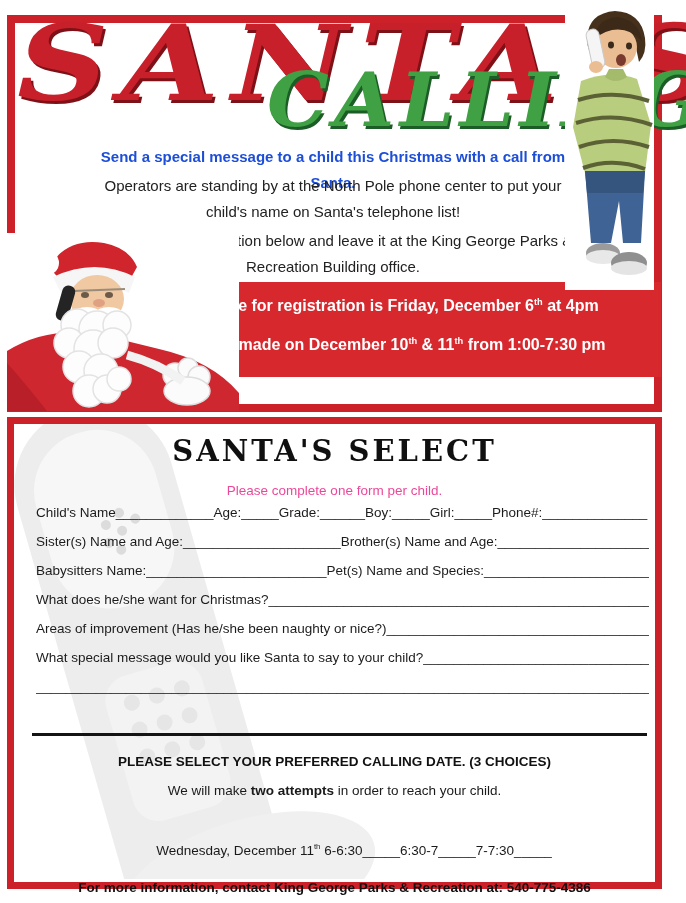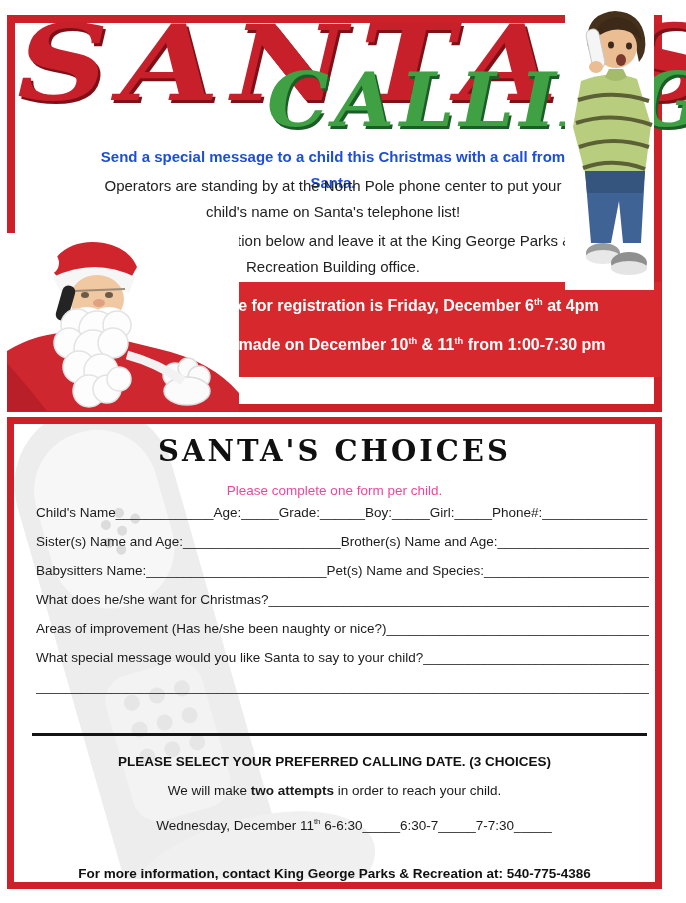--- a/index.html
+++ b/index.html
@@ -43,21 +43,21 @@
   .form-title{top:10px;text-align:center;font-family:"DejaVu Serif",serif;font-weight:bold;
       font-size:29px;letter-spacing:3px;color:#101010;}
   .form-subtitle{top:59px;text-align:center;font-size:13.5px;color:#ec4899;}
   .form-rows{position:absolute;left:22px;right:6px;top:81px;z-index:1;}
   .form-row{height:29px;font-size:13.5px;color:#1c1c1c;white-space:nowrap;overflow:hidden;}
   .divider{position:absolute;left:18px;right:8px;top:309px;border-top:3px solid #141414;z-index:1;}
   .select-heading{top:330px;text-align:center;font-weight:bold;font-size:13.5px;color:#111;}
   .attempts-line{top:359px;text-align:center;font-size:13.5px;}
   .date-line{position:absolute;left:0;right:0;text-align:center;font-size:13.5px;white-space:nowrap;}
   .date-line sup,.attempts-line sup{font-size:58%;}
-  .d1{top:389px;} .d2{top:393px;padding-left:39px;}
+  .d1{top:389px;} .d2{top:418px;padding-left:39px;}
   .footer-line{top:442px;text-align:center;font-weight:bold;font-size:13.5px;color:#111;}
 </style>
 </head>
 <body>
 
 <div class="page">
 
   <div class="top-frame">
 
     <div class="title-santas">SANTA'S</div>
@@ -176,33 +176,33 @@
             <circle cx="112" cy="296" r="8"></circle>
             <circle cx="138" cy="296" r="8"></circle>
           <circle cx="86" cy="324" r="8"></circle>
             <circle cx="112" cy="324" r="8"></circle>
             <circle cx="138" cy="324" r="8"></circle>
         </g>
         <ellipse cx="150" cy="470" rx="130" ry="60" fill="#f0f0f0"></ellipse>
       </g>
     </svg>
 
-    <div class="bform form-title" style="position:absolute;">SANTA'S CHOICES</div>
+    <div class="bform form-title" style="position:absolute;">SANTA'S SELECT</div>
     <div class="bform form-subtitle" style="position:absolute;">Please complete one form per child.</div>
 
     <div class="form-rows">
         <div class="form-row">Child's Name_____________Age:_____Grade:______Boy:_____Girl:_____Phone#:______________</div>
         <div class="form-row">Sister(s) Name and Age:_____________________Brother(s) Name and Age:______________________</div>
         <div class="form-row">Babysitters Name:________________________Pet(s) Name and Species:________________________</div>
         <div class="form-row">What does he/she want for Christmas?____________________________________________________________</div>
         <div class="form-row">Areas of improvement (Has he/she been naughty or nice?)_____________________________________</div>
         <div class="form-row">What special message would you like Santa to say to your child?________________________________</div>
         <div class="form-row">__________________________________________________________________________________</div>
       </div>
 
     <div class="divider"></div>
 
     <div class="bform select-heading" style="position:absolute;">PLEASE SELECT YOUR PREFERRED CALLING DATE. (3 CHOICES)</div>
     <div class="bform attempts-line" style="position:absolute;text-align:center;"><span>We will make </span><span style="font-weight: bold;">two attempts</span><span> in order to reach your child.</span></div>
     <div class="date-line d2"><span>Wednesday, December 11</span><sup>th</sup><span> 6-6:30_____6:30-7_____7-7:30_____</span></div>
-    <div class="bform footer-line" style="position:absolute;">For more information, contact King George Parks &amp; Recreation at: 540-775-4386</div>
+    <div class="bform footer-line" style="position:absolute;margin-top:14px;">For more information, contact King George Parks &amp; Recreation at: 540-775-4386</div>
   </div>
 </div>
 
 </body></html>

